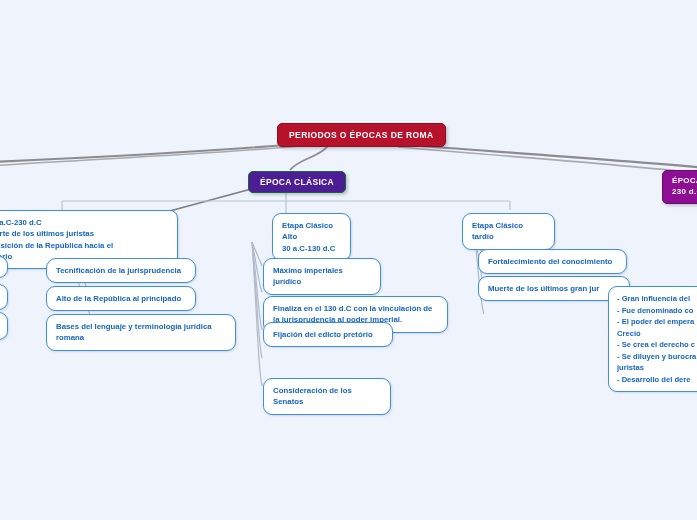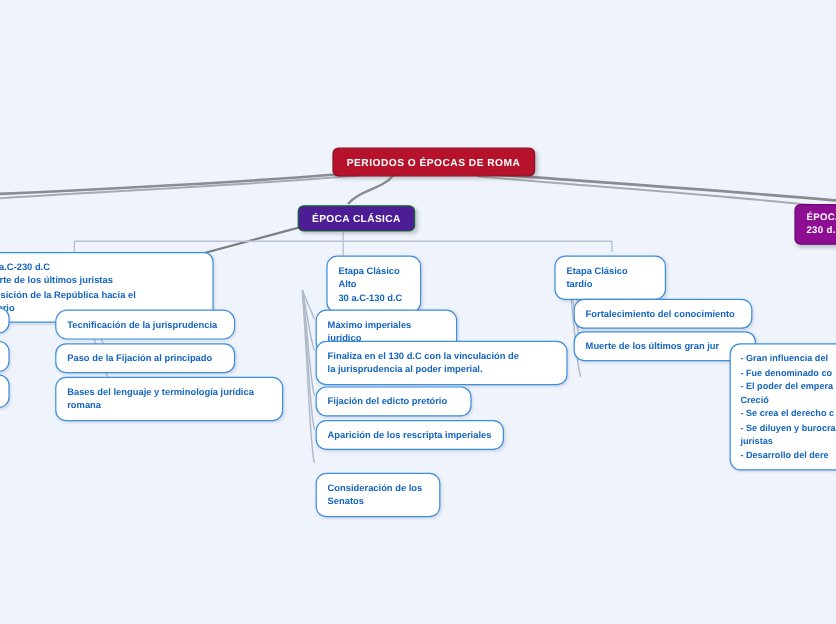--- a/index.html
+++ b/index.html
@@ -149,33 +149,32 @@
   <div class="node leaf wide" style="left:-26px; top:210px; width:204px;">130 a.C-230 d.C
 Muerte de los últimos juristas
 Transición de la República hacia el
 Imperio</div>
 
   <div class="node leaf" style="left:-22px; top:256px; width:30px; height:22px;"></div>
   <div class="node leaf" style="left:-22px; top:284px; width:30px; height:26px;"></div>
   <div class="node leaf" style="left:-22px; top:312px; width:30px; height:28px;"></div>
 
   <div class="node leaf" style="left:46px; top:258px; width:150px;border-radius:10px;">Tecnificación de la jurisprudencia</div>
-  <div class="node leaf" style="left:46px; top:286px; width:150px;">Paso de la Fijación al principado</div>
+  <div class="node leaf" style="left:46px; top:286px; width:150px;">Alto de la República al principado</div>
   <div class="node leaf" style="left:46px; top:314px; width:190px;">Bases del lenguaje y terminología jurídica
 romana</div>
 
   <div class="node leaf" style="left:248px; top:213px; width:79px;margin-left:24px;">Etapa Clásico Alto
 30 a.C-130 d.C</div>
 
   <div class="node leaf" style="left:263px; top:258px; width:118px;">Máximo imperiales jurídico</div>
-  <div class="node leaf" style="left:263px; top:284px; width:210px;">Finaliza en el 130 d.C con la vinculación de
+  <div class="node leaf" style="left:263px; top:296px; width:185px;">Finaliza en el 130 d.C con la vinculación de
 la jurisprudencia al poder imperial.</div>
   <div class="node leaf" style="left:263px; top:322px; width:130px;">Fijación del edicto pretório</div>
-  <div class="node leaf" style="left:263px; top:350px; width:157px;">Aparición de los rescripta imperiales</div>
-  <div class="node leaf" style="left:263px; top:394px; width:104px;">Consideración de los Senatos</div>
+  <div class="node leaf" style="left:263px; top:378px; width:128px;">Consideración de los Senatos</div>
 
   <div class="node leaf" style="left:462px; top:213px; width:93px;">Etapa Clásico tardío</div>
 
   <div class="node leaf" style="left:478px; top:249px; width:149px;">Fortalecimiento del conocimiento</div>
   <div class="node leaf" style="left:478px; top:276px; width:152px;">Muerte de los últimos gran jur</div>
 
   <div class="node list" style="left:608px; top:286px; width:125px;">- Gran influencia del
 - Fue denominado co
 - El poder del empera
 Creció

